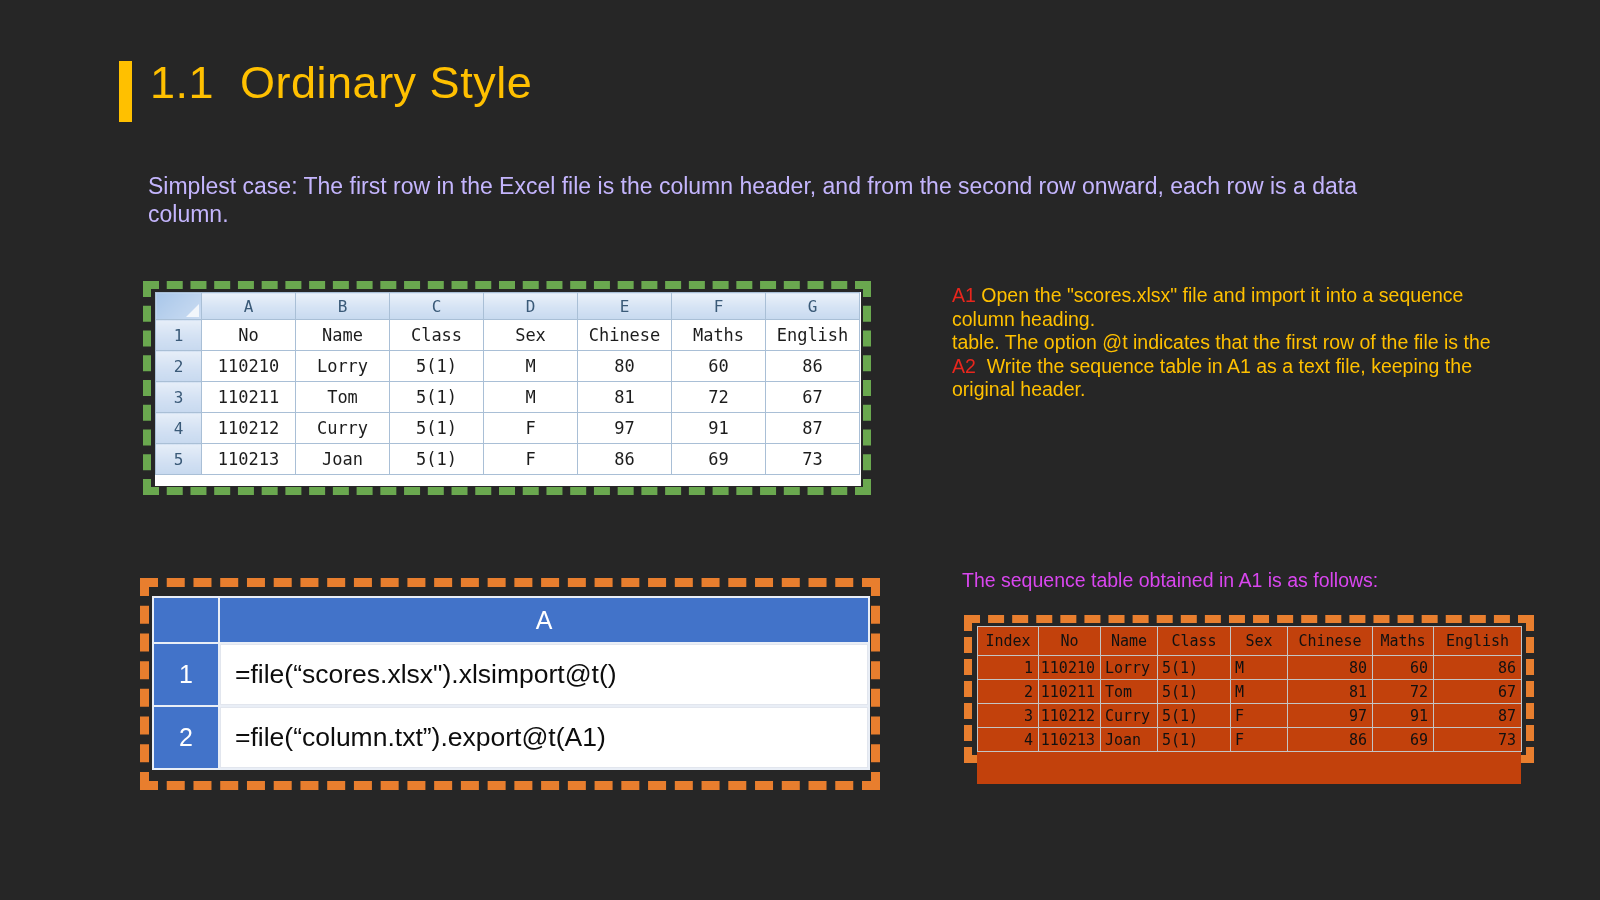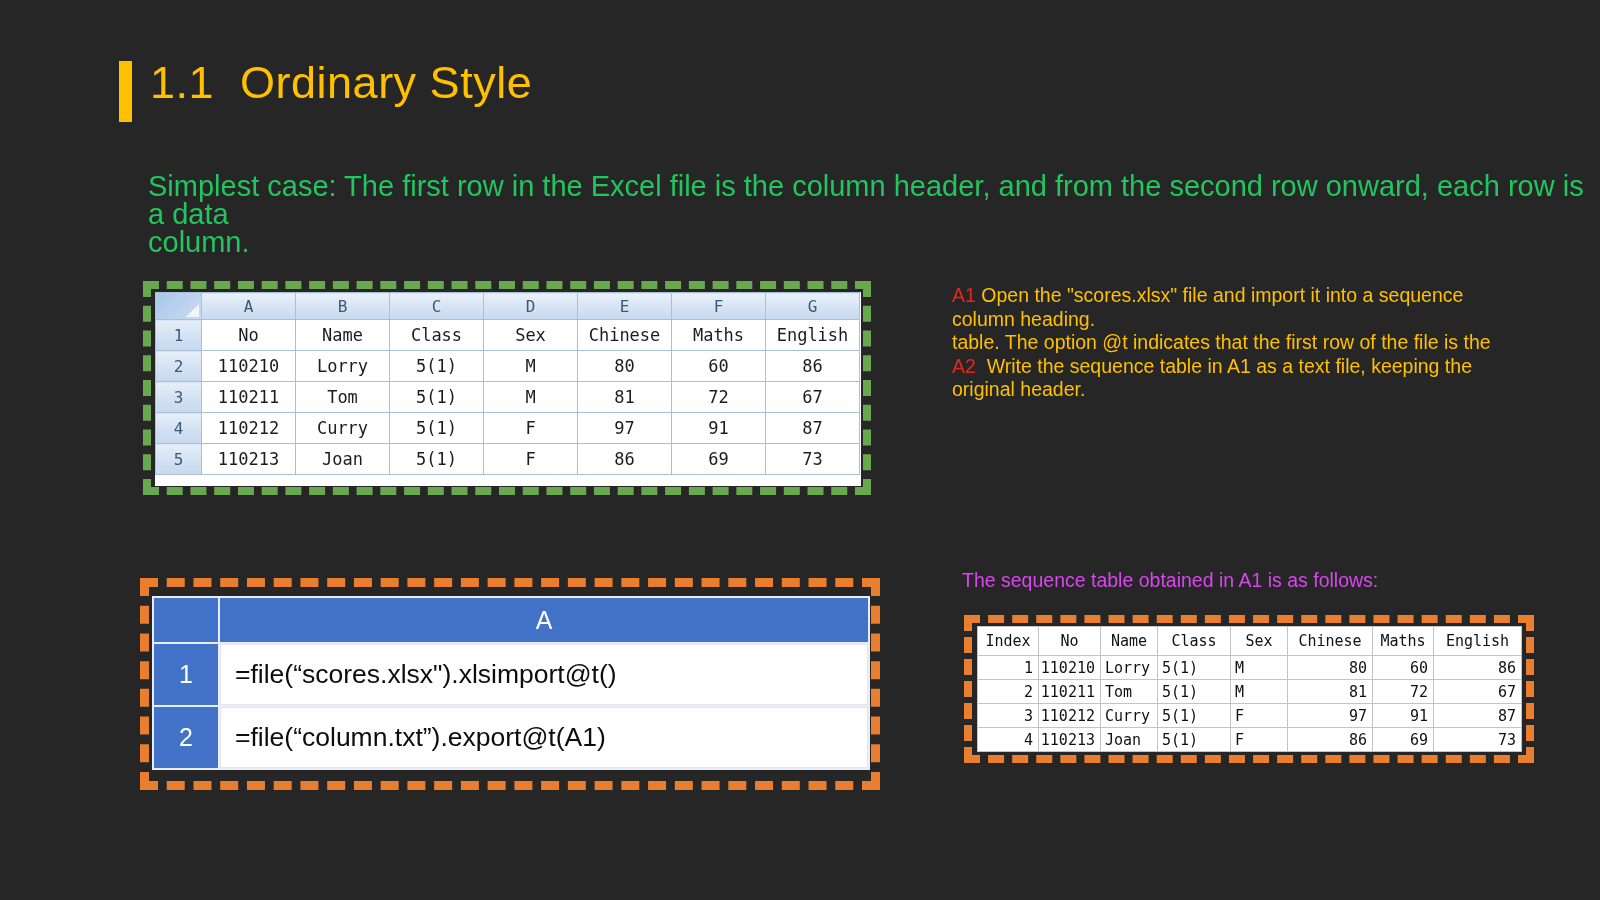--- a/index.html
+++ b/index.html
@@ -5,21 +5,21 @@
   html,body{margin:0;padding:0;background:#161616;}
   .slide{position:relative;width:1600px;height:900px;background:#262626;overflow:hidden;
          font-family:"Liberation Sans",sans-serif;text-decoration:underline;}
 
   
   .title-bar{position:absolute;left:119px;top:61px;width:13px;height:61px;background:#FFC000;}
   .page-title{position:absolute;left:150px;top:57px;font-size:45px;color:#FFC000;
               white-space:pre;letter-spacing:0.5px;}
 
   
-  .intro{position:absolute;left:148px;top:172px;font-size:29px;line-height:28px;color:#22c55e;}
+  .intro{position:absolute;left:148px;top:172px;font-size:23px;line-height:28px;color:#c4b5fd;}
 
   
   .green-box{position:absolute;left:143px;top:281px;width:728px;height:214px;
              border:8px dashed #6AA84F;box-sizing:border-box;}
   .orange-box-code{position:absolute;left:140px;top:578px;width:740px;height:212px;
              border:9px dashed #E87E2E;box-sizing:border-box;}
   .orange-box-seq{position:absolute;left:964px;top:615px;width:570px;height:148px;
              border:8px dashed #E87E2E;box-sizing:border-box;}
 
   
@@ -51,21 +51,21 @@
   .code-hrow{height:42px;}
   .code-hcell{font-size:25px;}
   .code-num{font-size:25px;}
   .code-cell{background:#fff;border:1px solid #E2E6EE;color:#0d0d0d;font-size:26.5px;
              text-align:left;padding-left:14px;white-space:nowrap;overflow:hidden;}
 
   
   .seq-caption{position:absolute;left:962px;top:569px;font-size:19.5px;color:#d946ef;}
 
   
-  .seq-wrap{position:absolute;left:5px;top:3px;width:544px;height:125px;background:#ffffff;}
+  .seq-wrap{position:absolute;left:5px;top:3px;width:544px;height:158px;background:#c2410c;}
   table.seq{border-collapse:collapse;table-layout:fixed;width:544px;
             font-family:"DejaVu Sans Mono",monospace;}
   table.seq th,table.seq td{border:1px solid #C4C4C4;font-weight:normal;
             font-size:15px;color:#111;white-space:nowrap;overflow:hidden;}
   table.seq th{height:26px;text-align:center;}
   table.seq tr.seq-r{height:24px;}
   td.al{text-align:left;padding-left:4px;}
   td.ar{text-align:right;padding-right:5px;}
 </style>
 </head>

